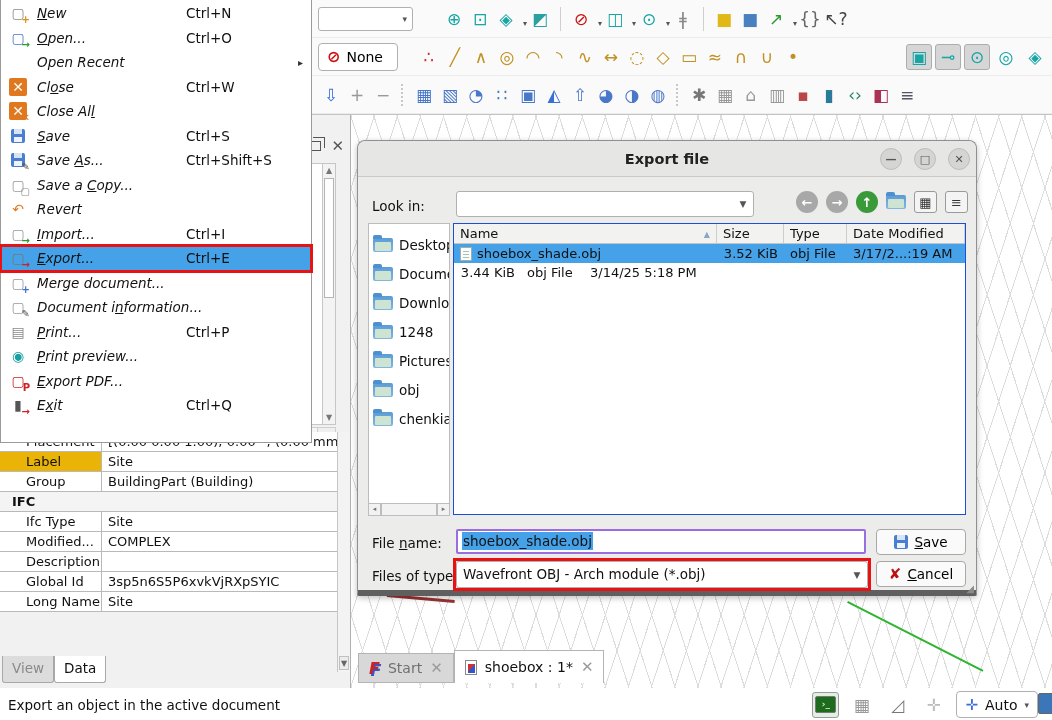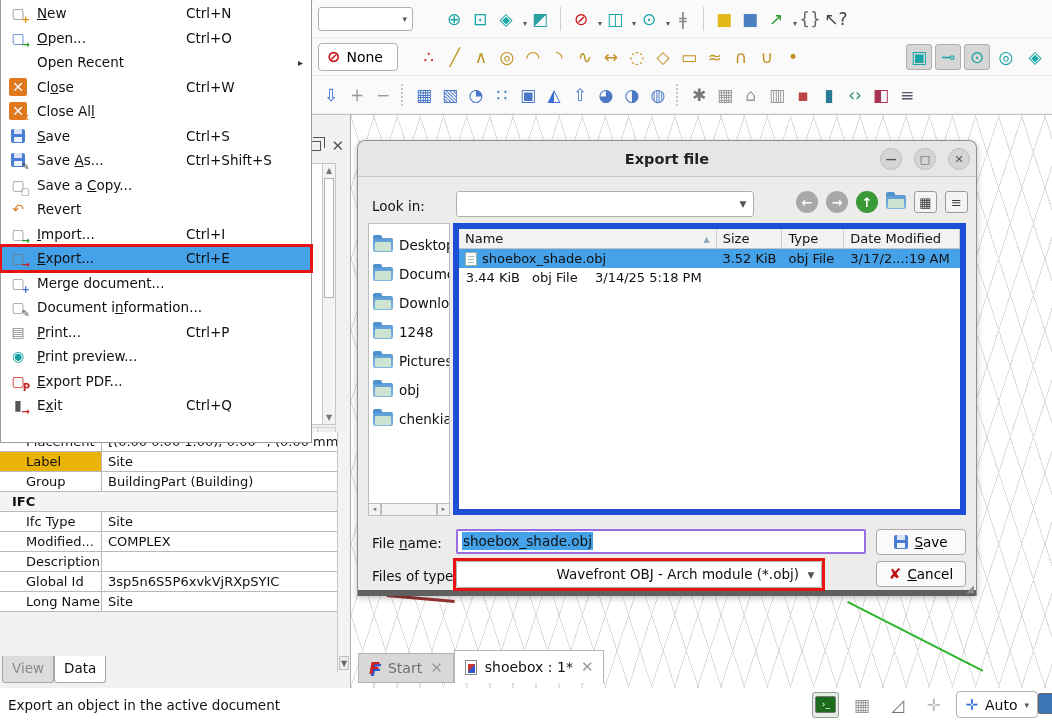--- a/index.html
+++ b/index.html
@@ -90,49 +90,49 @@
   .navbtns { position:absolute; left:438px; top:50px; display:flex; gap:8px; align-items:center;}
   .navc { width:22px; height:22px; border-radius:50%; color:#fff; font-size:13px; display:flex; align-items:center; justify-content:center; font-weight:bold;}
   .navsq { width:23px; height:22px; border:1px solid #9a9a9a; border-radius:3px; background:#f4f4f4; color:#333; font-size:13px; display:flex; align-items:center; justify-content:center;}
   .folder-ico { width:20px; height:14px; background:linear-gradient(#5b9bd5,#82b6e2); border-radius:2px; position:relative; flex:0 0 auto;}
   .folder-ico::before { content:""; position:absolute; top:-3px; left:0; width:9px; height:4px; background:#4d90cf; border-radius:2px 2px 0 0;}
   .folder-ico::after { content:""; position:absolute; left:2px; top:4px; right:2px; bottom:1px; background:#cde4d2; border-radius:1px;}
   .dlg-side { position:absolute; left:10px; top:82px; width:82px; height:292px; background:#fff; border:1px solid #bcbcbc; padding-top:6px; overflow:hidden;}
   .side-item { display:flex; align-items:center; gap:6px; height:29px; padding-left:4px; white-space:nowrap; overflow:hidden; font-size:13.5px;}
   .side-sb { position:absolute; left:10px; top:362px; width:82px; height:13px; display:flex;}
   .side-sb .b { border:1px solid #bdbdbd; background:#f2f2f2; font-size:7px; color:#777; line-height:11px; text-align:center;}
-  .flist { position:absolute; left:95px; top:82px; width:513px; height:292px; background:#fff; border:6px solid #1d4ed8;}
+  .flist { position:absolute; left:95px; top:82px; width:513px; height:292px; background:#fff; border:1px solid #1d4ed8;}
   .fhead { display:flex; height:20px; background:#f2f2f0; border-bottom:1px solid #c4c4c4; font-size:13px;}
   .fhead .hc { border-right:1px solid #cecece; padding:2px 0 0 6px; position:relative; white-space:nowrap; overflow:hidden;}
   .fhead .sort { position:absolute; right:6px; top:6px; font-size:8px; color:#8aa7c0;}
   .frow { display:flex; height:19px; font-size:13px; align-items:center;}
   .frow.sel { background:#45a2e8;}
   .frow .c { padding-left:6px; white-space:nowrap; overflow:hidden; display:flex; align-items:center; gap:5px;}
   .file-ico { width:12px; height:14px; background:#fdfdfd; border:1px solid #9ab0a8; position:relative; flex:0 0 auto;}
   .file-ico::after { content:""; position:absolute; left:2px; top:3px; right:2px; height:7px; background:repeating-linear-gradient(#9fc4b8 0 1px,transparent 1px 3px);}
   .fn-input { position:absolute; left:98px; top:388px; width:410px; height:25px; background:#fff; border:2px solid #9a6ee0; border-radius:2px; padding:2px 4px; font-size:13.5px;}
   .fn-input .seltxt { background:#45a2e8; padding:1px 1px;}
-  .type-wrap { position:absolute; left:98px; top:420px; width:366px; height:27px; outline:3px solid #e81212;text-align:right;}
+  .type-wrap { position:absolute; left:98px; top:420px; width:412px; height:27px; outline:3px solid #e81212;}
   .type-combo { width:100%; height:100%; background:#fff; border:1px solid #b0b0b0; border-radius:3px; padding:4px 22px 0 6px; font-size:13.5px; position:relative; white-space:nowrap; overflow:hidden;}
   .dlg-btn { position:absolute; left:518px; width:90px; height:26px; background:#fafafa; border:1px solid #a8a8a8; border-radius:4px; display:flex; align-items:center; justify-content:center; gap:6px; font-size:13.5px; font-family:inherit;}
   .floppy { width:14px; height:14px; background:#4a7ed0; border-radius:2px; position:relative; flex:0 0 auto;}
   .floppy::before { content:""; position:absolute; left:3px; top:0; width:8px; height:5px; background:#d8e4f6;}
   .floppy::after { content:""; position:absolute; left:3px; bottom:1px; width:8px; height:5px; background:#eef2fa;}
   .floppy.gray { background:#9a9a9a;}
   .redx { color:#bb1111; font-weight:bold; font-size:15px;}
   .grip { position:absolute; right:2px; bottom:-4px; color:#8a8a8a; font-size:10px;}
 
   
   .menu { position:absolute; left:0; top:0; width:312px; height:443px; background:#fff; border:1px solid #9a9a9a; border-top:none; z-index:60; padding-top:1px;}
   .mitem { height:24.5px; display:flex; align-items:center; position:relative; padding-left:8px; font-size:13.5px;}
   .mitem.sel { background:#45a2e8;}
   .mitem.annot { outline:3px solid #e81212; outline-offset:-1px; z-index:2;}
   .mico { width:18px; height:18px; margin-right:10px; display:flex; align-items:center; justify-content:center; font-size:14px; position:relative; flex:0 0 auto; border-radius:2px;}
   .mico .badge { position:absolute; right:-3px; bottom:-3px; font-size:10px; font-weight:bold;}
-  .mlabel { white-space:nowrap;}
+  .mlabel { white-space:nowrap;font-style:italic;}
   .msc { position:absolute; left:185px; white-space:nowrap;}
   .marrow { position:absolute; right:8px; font-size:10px; color:#333;}
 </style>
 </head>
 <body>
 
 <div class="app">
 
   <div class="toolbars">
     <div class="trow">

